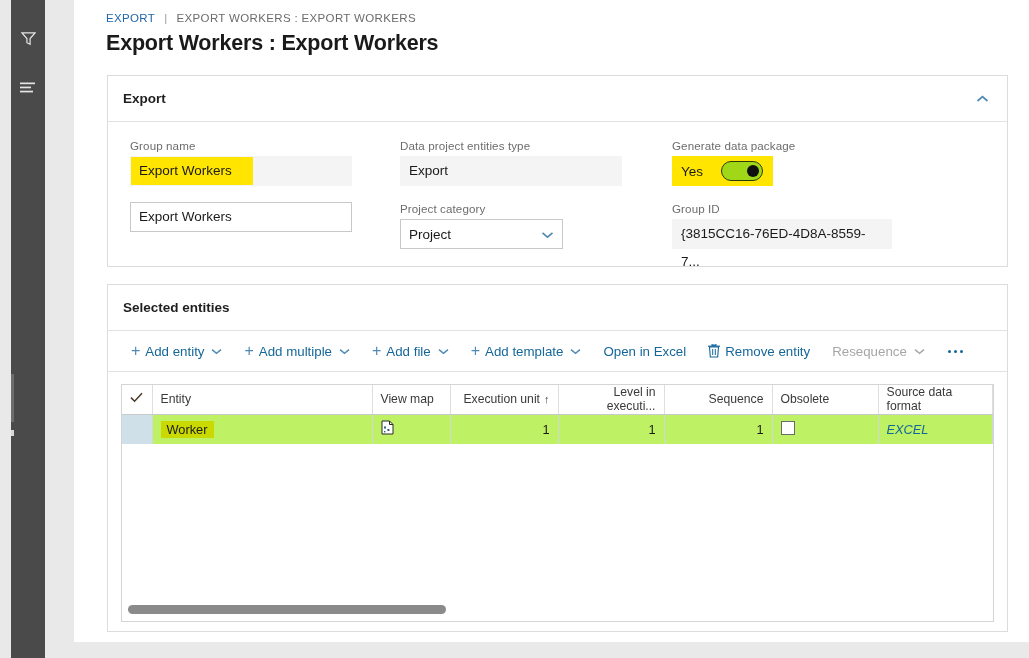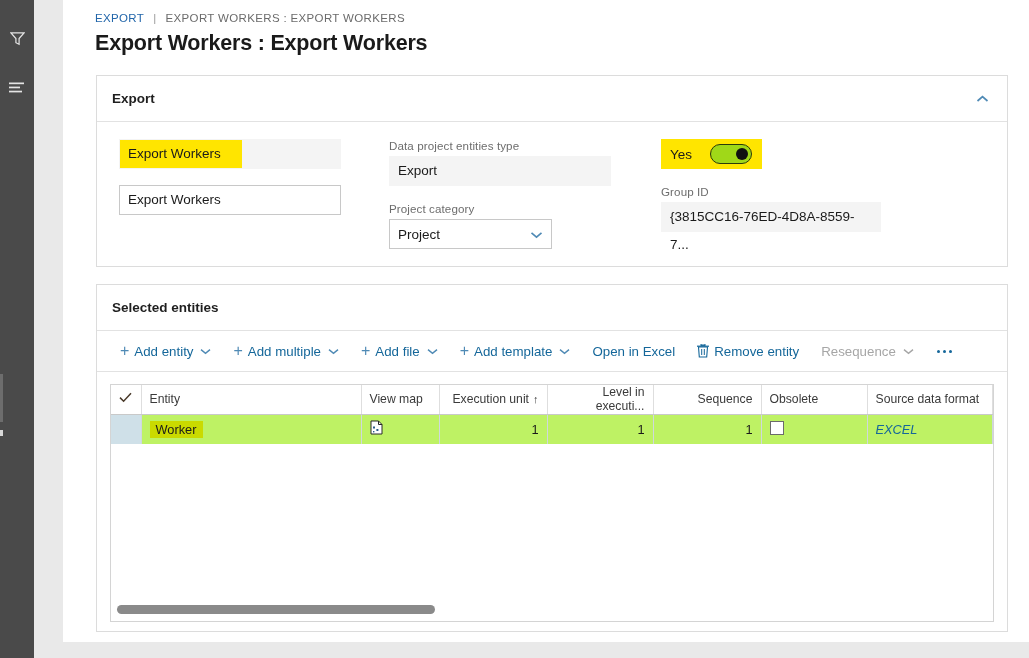--- a/index.html
+++ b/index.html
@@ -2,21 +2,21 @@
 <html><head>
 <meta charset="utf-8">
 <style>
   * { box-sizing: border-box; margin: 0; padding: 0; }
   html, body {
     width: 1029px; height: 658px;
     font-family: "Liberation Sans", sans-serif;
     background: #e9e9e9;
     overflow: hidden;
   }
-  .app { position: relative; width: 1029px; height: 534px; display: flex; }
+  .app { position: relative; width: 1029px; height: 534px; display: flex; padding-left: 11px; }
 
   
   .rail {
     width: 34px; height: 658px; background: #4a4a4a;
     flex: 0 0 34px; position: relative;
   }
   .rail-icon {
     width: 34px; height: 34px; display: flex;
     align-items: center; justify-content: center;
     cursor: pointer;
@@ -216,20 +216,21 @@
             <svg width="13" height="8" viewBox="0 0 13 8">
               <path d="M1.5 6 L6.5 1.6 L11.5 6" fill="none" stroke="#4f8ab5" stroke-width="1.7"></path>
             </svg>
           </span>
         </div>
 
         <div class="form">
 
           <div class="col">
             <div class="fgroup">
+              <span class="flabel">Group name</span>
               <div class="finput hl-field">
                 <span class="hl-inner">Export Workers</span>
               </div>
             </div>
             <div class="fgroup">
               <div class="finput editable">Export Workers</div>
             </div>
           </div>
 
           <div class="col c2">
@@ -245,20 +246,21 @@
                   <svg width="13" height="8" viewBox="0 0 13 8">
                     <path d="M1.5 1.8 L6.5 6.2 L11.5 1.8" fill="none" stroke="#4f8ab5" stroke-width="1.6"></path>
                   </svg>
                 </span>
               </div>
             </div>
           </div>
 
           <div class="col c3">
             <div class="fgroup">
+              <span class="flabel">Generate data package</span>
               <div class="toggle-wrap">
                 <span class="toggle-label">Yes</span>
                 <span class="toggle">
                   <span class="knob"></span>
                 </span>
               </div>
             </div>
             <div class="fgroup">
               <span class="flabel">Group ID</span>
               <div class="finput idbox">{3815CC16-76ED-4D8A-8559-7...</div>

